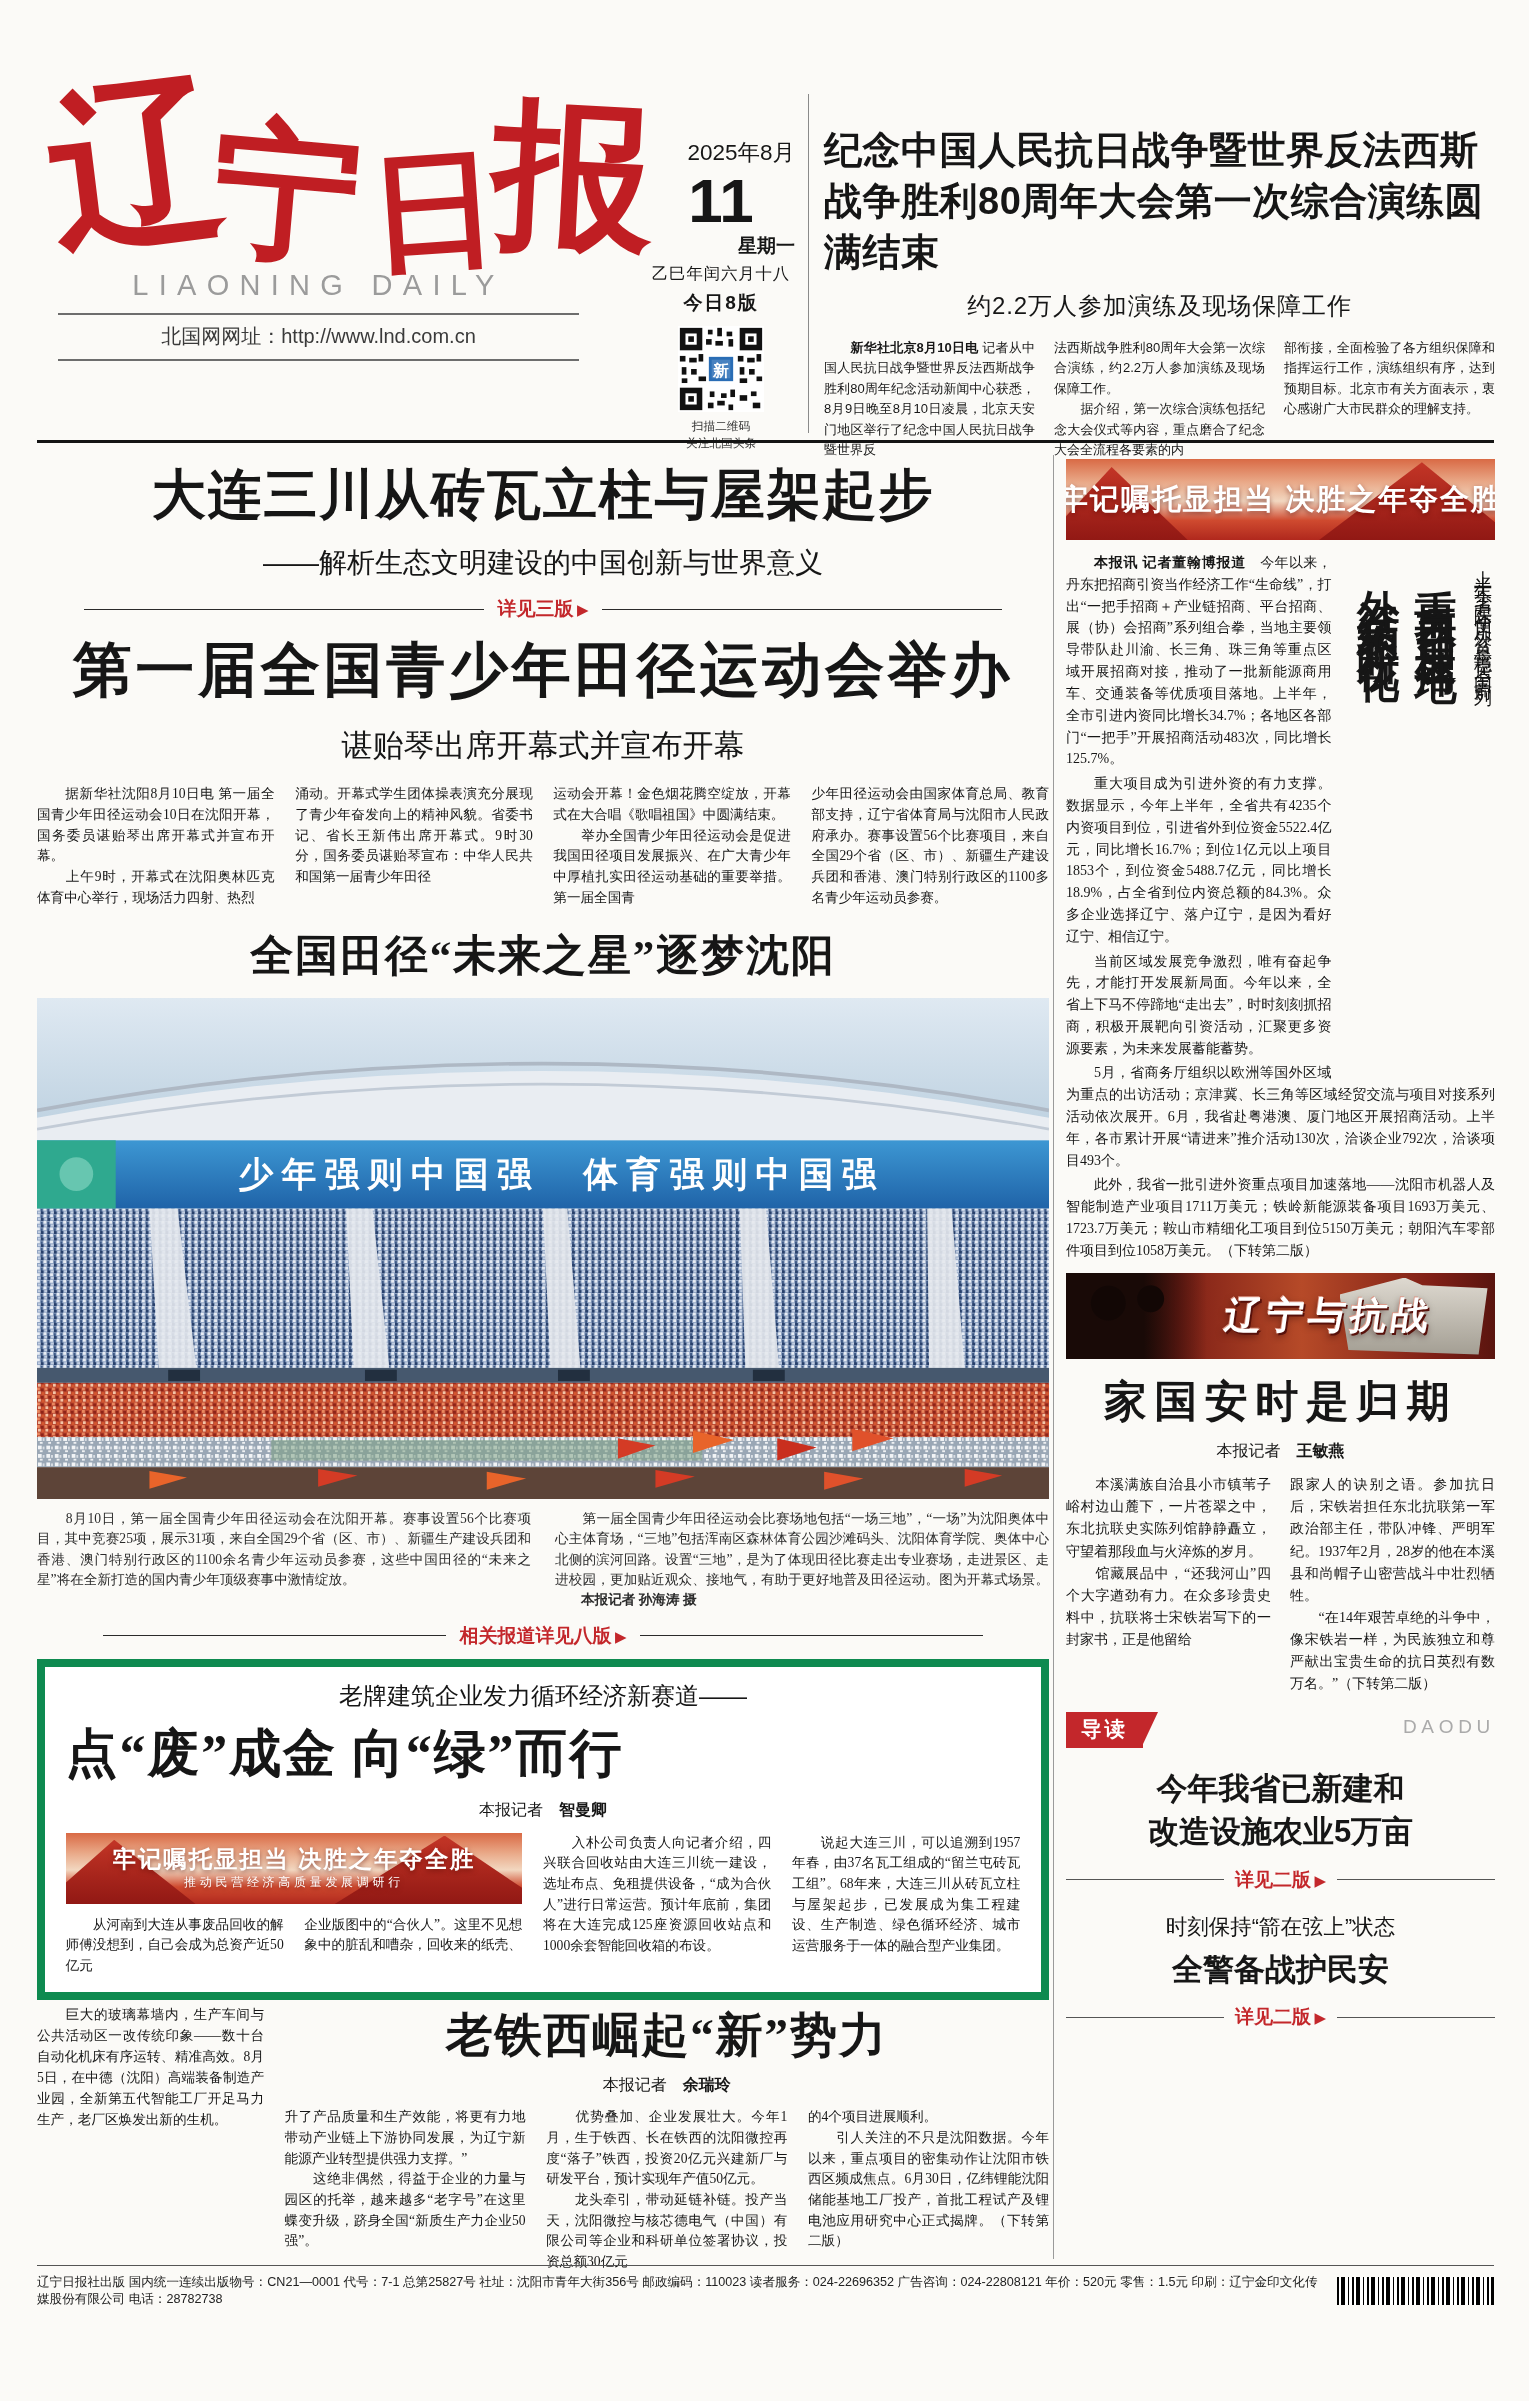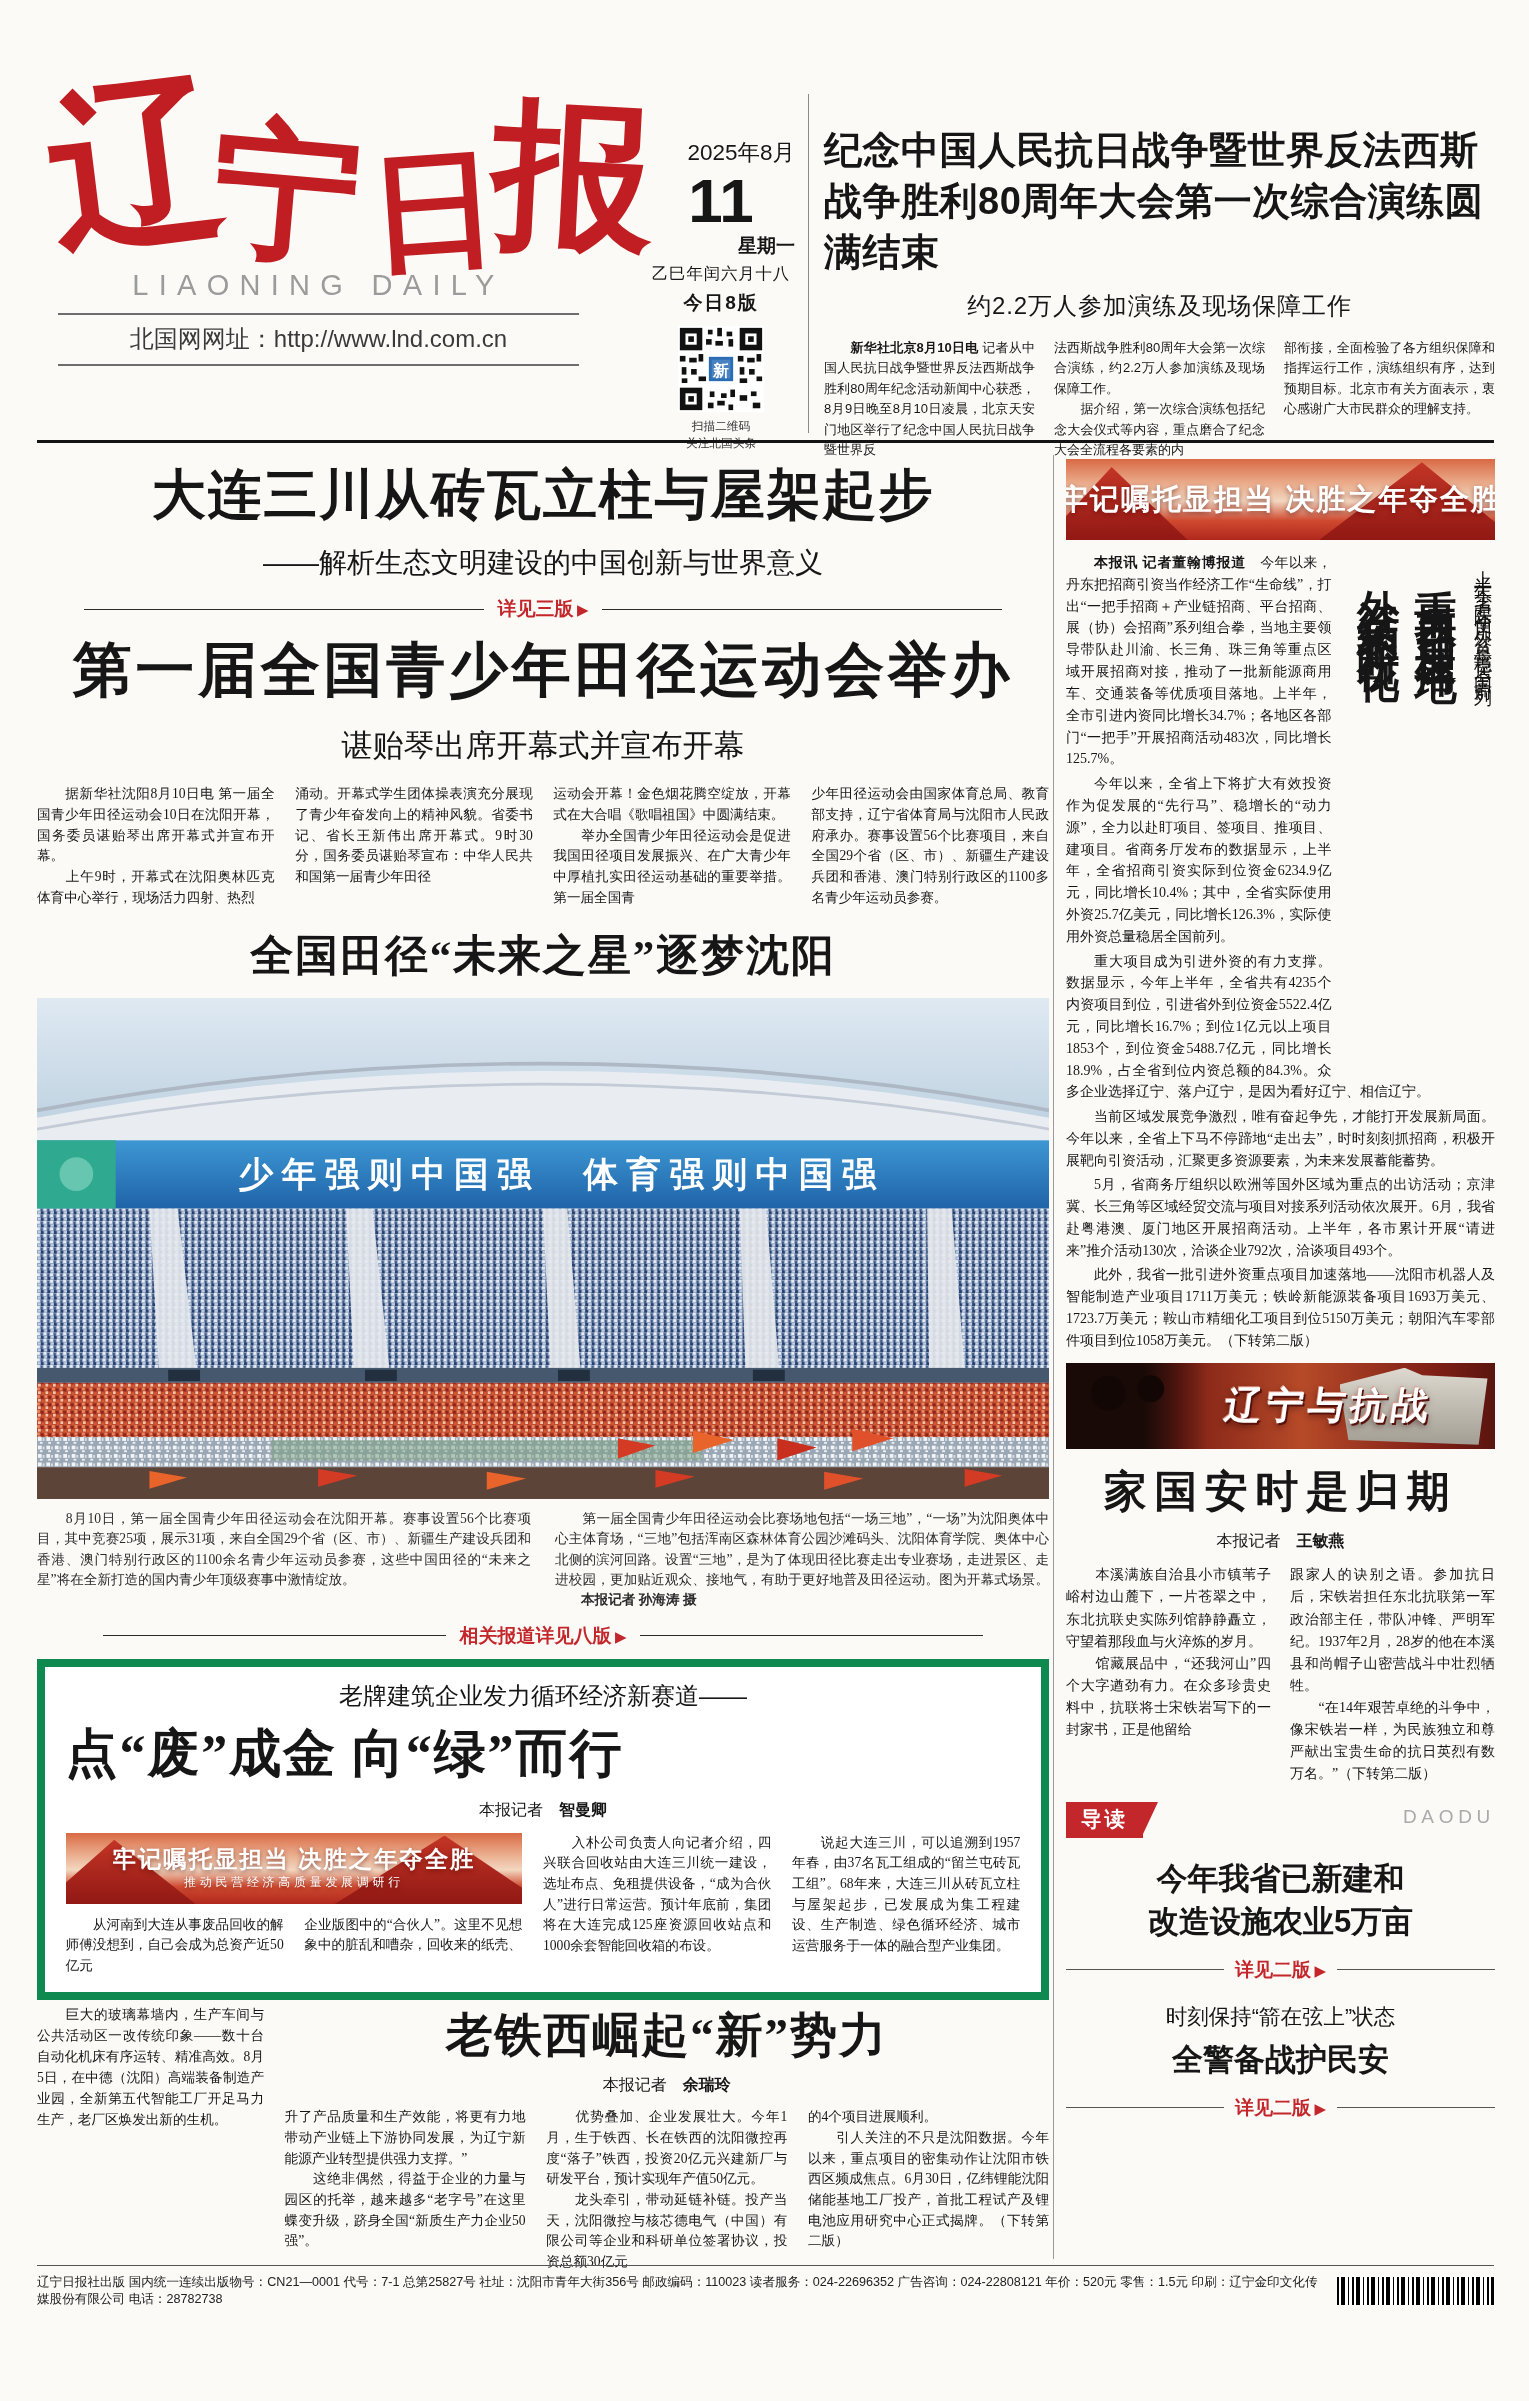--- a/index.html
+++ b/index.html
@@ -14,21 +14,21 @@
   .masthead{position:absolute;left:49px;top:73px;width:539px;}
   .calli{color:#c01e23;font-family:"DejaVu Serif",serif;font-weight:bold;line-height:1;white-space:nowrap;text-align:center;}
   .calli span{display:inline-block;}
   .cc0{font-size:172px;transform:rotate(-7deg) translateY(5.6px);}
   .cc1{font-size:148px;transform:rotate(5deg) translateY(24px);margin-left:-5.6px;}
   .cc2{font-size:129px;transform:rotate(-4deg) translateY(36px);margin-left:3.7px;}
   .cc3{font-size:161px;transform:rotate(3deg) translateY(13px);margin-left:-1.9px;}
   .m-en{margin-top:24px;text-align:center;color:#9b9b9b;font-size:29px;letter-spacing:10.3px;font-family:"Liberation Sans",sans-serif;}
   .m-rule{height:1.9px;background:#6d6d6d;margin:11.2px 9.4px 8.4px;}
   .m-rule2{height:1.9px;background:#6d6d6d;margin:8.4px 9.4px 0;}
-  .m-site{text-align:center;font-size:24px;color:#3a3a3a;font-family:"Liberation Sans",sans-serif;}
+  .m-site{text-align:center;font-size:20px;color:#3a3a3a;font-family:"Liberation Sans",sans-serif;}
 
   .datebox{position:absolute;left:645px;top:137px;width:152px;text-align:center;font-family:"Liberation Sans",sans-serif;}
   .d-ym{font-size:22.5px;text-align:right;padding-right:1.9px;}
   .d-day{font-size:62px;font-weight:bold;line-height:1.05;}
   .d-week{font-size:19px;font-weight:bold;text-align:right;padding-right:1.9px;}
   .d-lunar{font-size:16.4px;margin-top:3.7px;letter-spacing:0.9px;}
   .d-pages{font-size:19px;font-weight:bold;margin-top:5.6px;letter-spacing:1.9px;}
   .qrwrap{margin:9.4px auto 3.7px;width:86px;}
   .qr-cap{font-size:11.7px;color:#333;line-height:1.45;}
 
@@ -385,21 +385,20 @@
       <div class="slogan-text">牢记嘱托显担当 决胜之年夺全胜</div>
     </div>
 
     <div class="fdi-body">
       <div class="fdi-vert">
         <div class="vh-kicker">上半年全省实际使用外资总量稳居全国前列</div>
         <div class="vh-line">重大项目加速落地</div>
         <div class="vh-line">外资结构不断优化</div>
       </div>
       <p class="p"><b>本报讯 记者董翰博报道</b>　<span>今年以来，丹东把招商引资当作经济工作“生命线”，打出“一把手招商＋产业链招商、平台招商、展（协）会招商”系列组合拳，当地主要领导带队赴川渝、长三角、珠三角等重点区域开展招商对接，推动了一批新能源商用车、交通装备等优质项目落地。上半年，全市引进内资同比增长34.7%；各地区各部门“一把手”开展招商活动483次，同比增长125.7%。</span></p>
-      <p class="p">今年以来，全省上下将扩大有效投资作为促发展的“先行马”、稳增长的“动力源”，全力以赴盯项目、签项目、推项目、建项目。省商务厅发布的数据显示，上半年，全省招商引资实际到位资金6234.9亿元，同比增长10.4%；其中，全省实际使用外资25.7亿美元，同比增长126.3%，实际使用外资总量稳居全国前列。</p>
       <p class="p">重大项目成为引进外资的有力支撑。数据显示，今年上半年，全省共有4235个内资项目到位，引进省外到位资金5522.4亿元，同比增长16.7%；到位1亿元以上项目1853个，到位资金5488.7亿元，同比增长18.9%，占全省到位内资总额的84.3%。众多企业选择辽宁、落户辽宁，是因为看好辽宁、相信辽宁。</p>
       <p class="p">当前区域发展竞争激烈，唯有奋起争先，才能打开发展新局面。今年以来，全省上下马不停蹄地“走出去”，时时刻刻抓招商，积极开展靶向引资活动，汇聚更多资源要素，为未来发展蓄能蓄势。</p>
       <p class="p">5月，省商务厅组织以欧洲等国外区域为重点的出访活动；京津冀、长三角等区域经贸交流与项目对接系列活动依次展开。6月，我省赴粤港澳、厦门地区开展招商活动。上半年，各市累计开展“请进来”推介活动130次，洽谈企业792次，洽谈项目493个。</p>
       <p class="p">此外，我省一批引进外资重点项目加速落地——沈阳市机器人及智能制造产业项目1711万美元；铁岭新能源装备项目1693万美元、1723.7万美元；鞍山市精细化工项目到位5150万美元；朝阳汽车零部件项目到位1058万美元。（下转第二版）</p>
     </div>
 
     <div class="warsec">
       <div class="war-banner">
         <div class="war-soldiers"></div>
         <div class="war-monument"></div>

